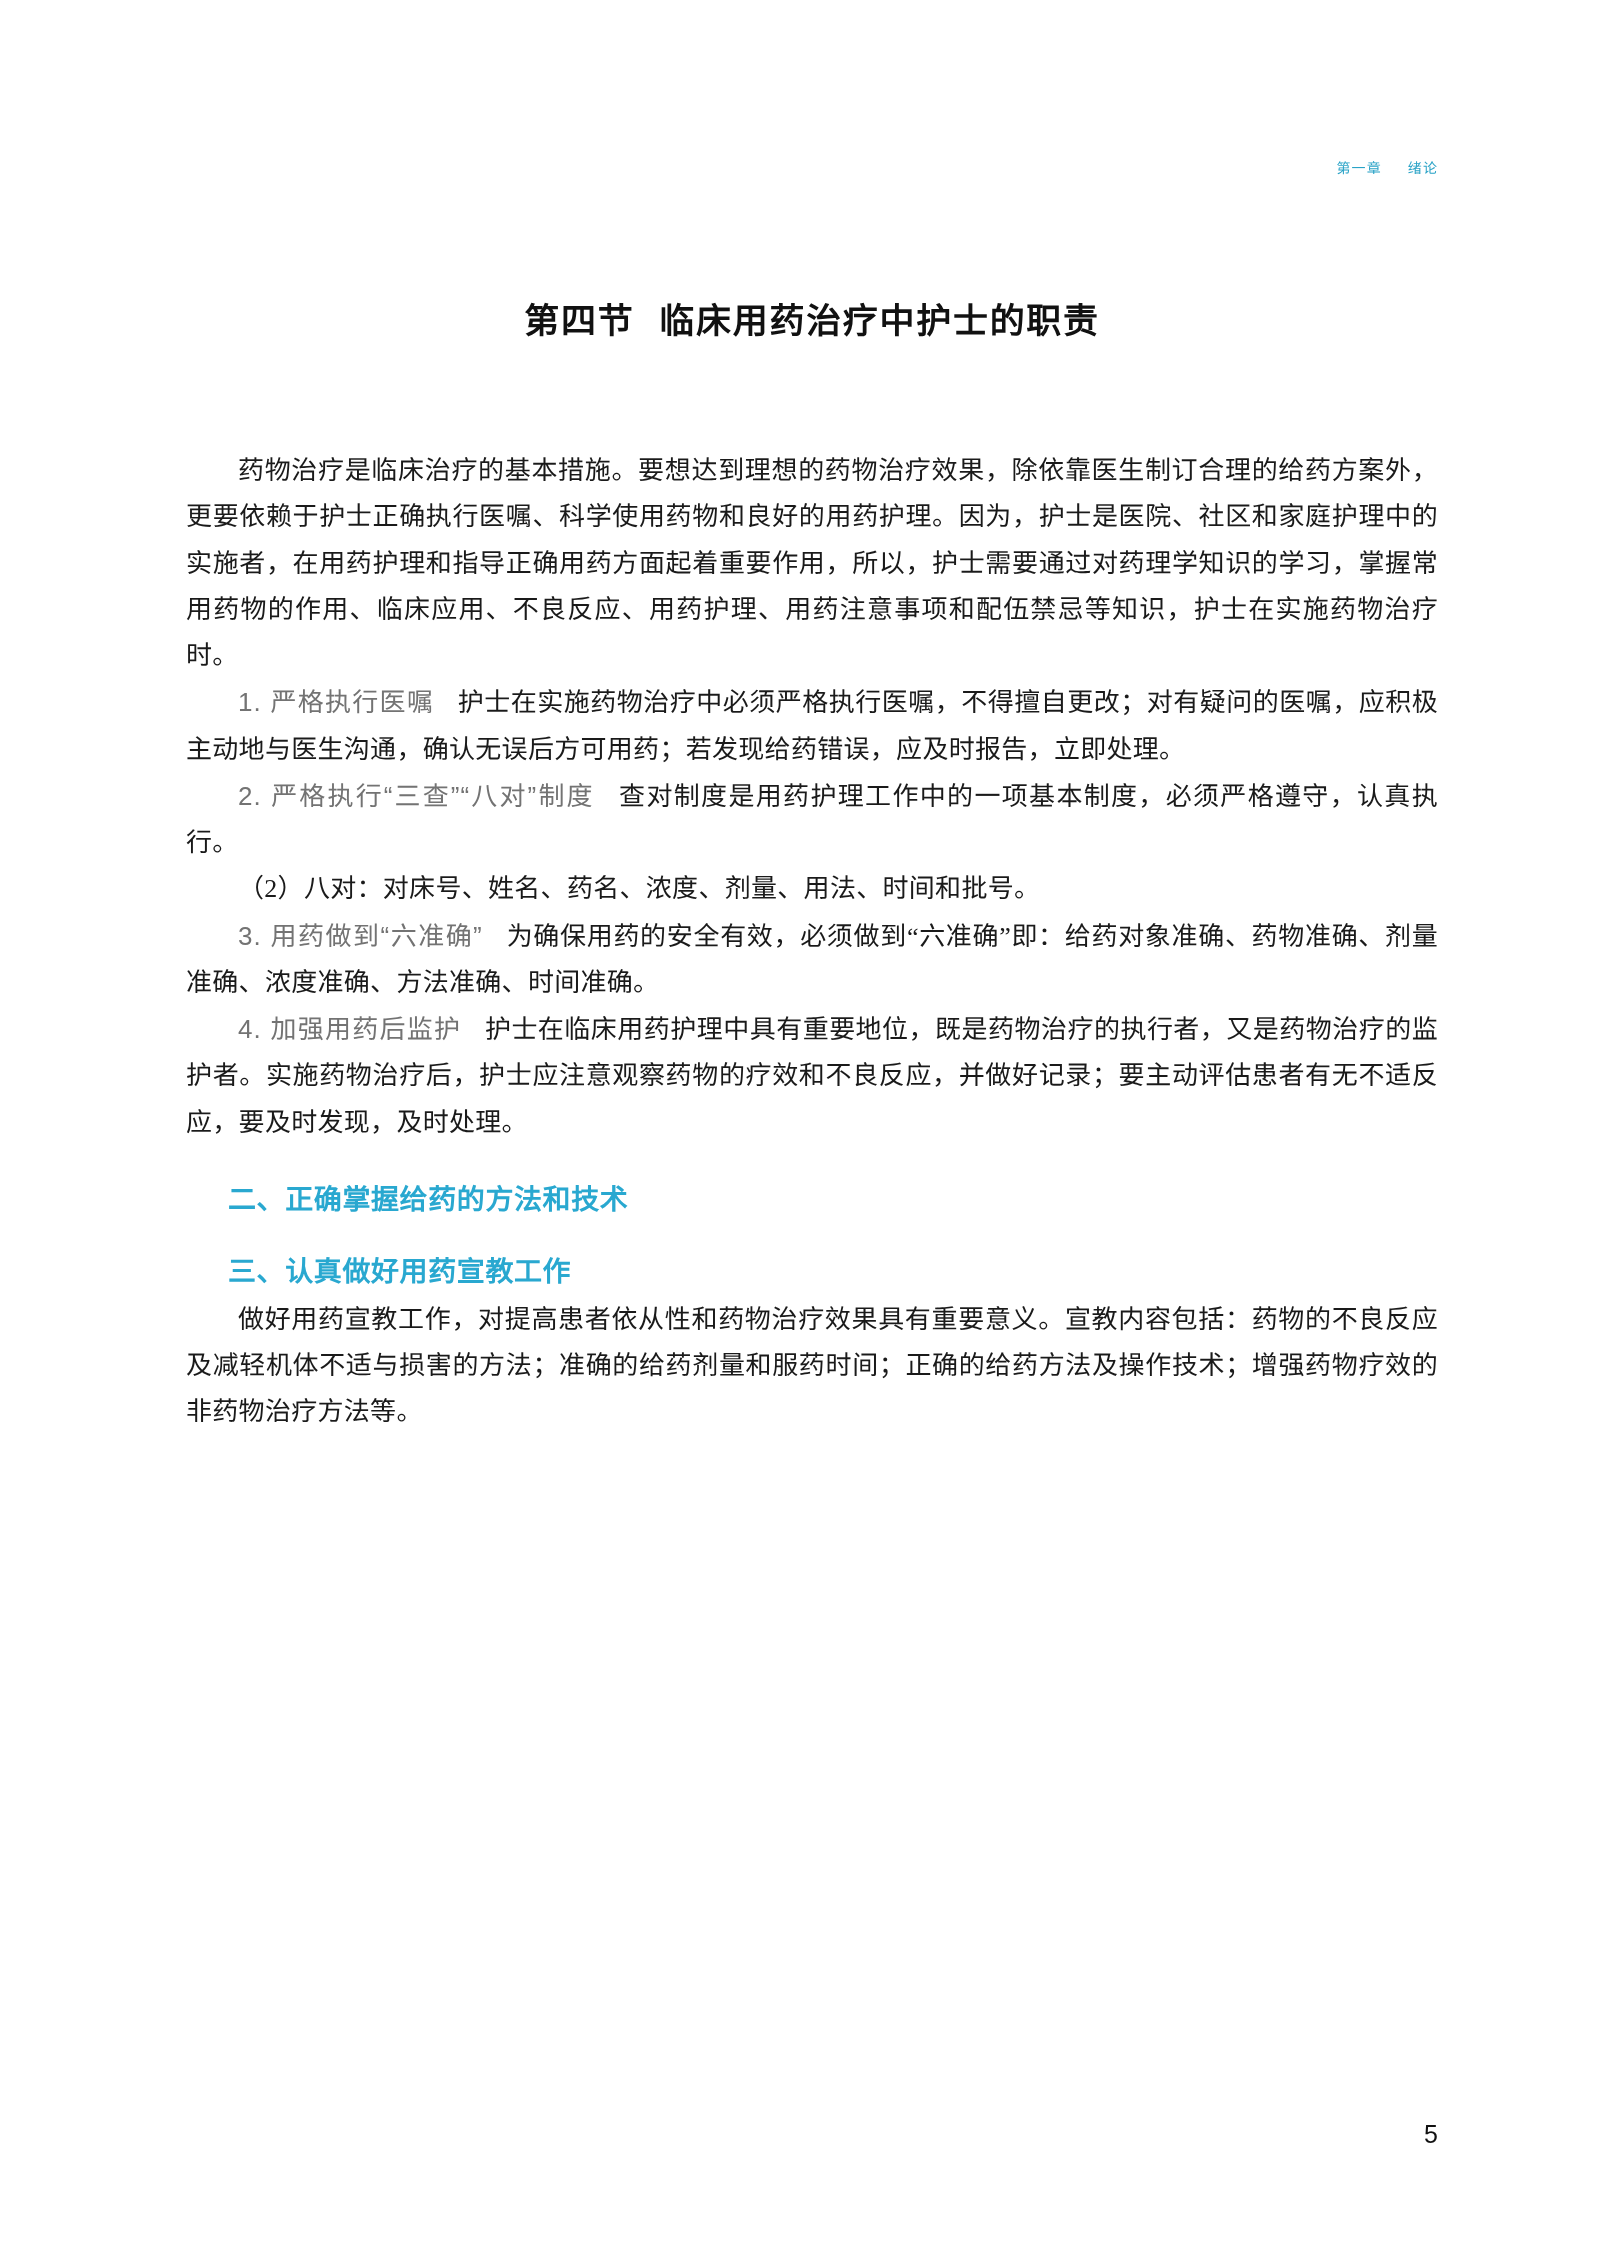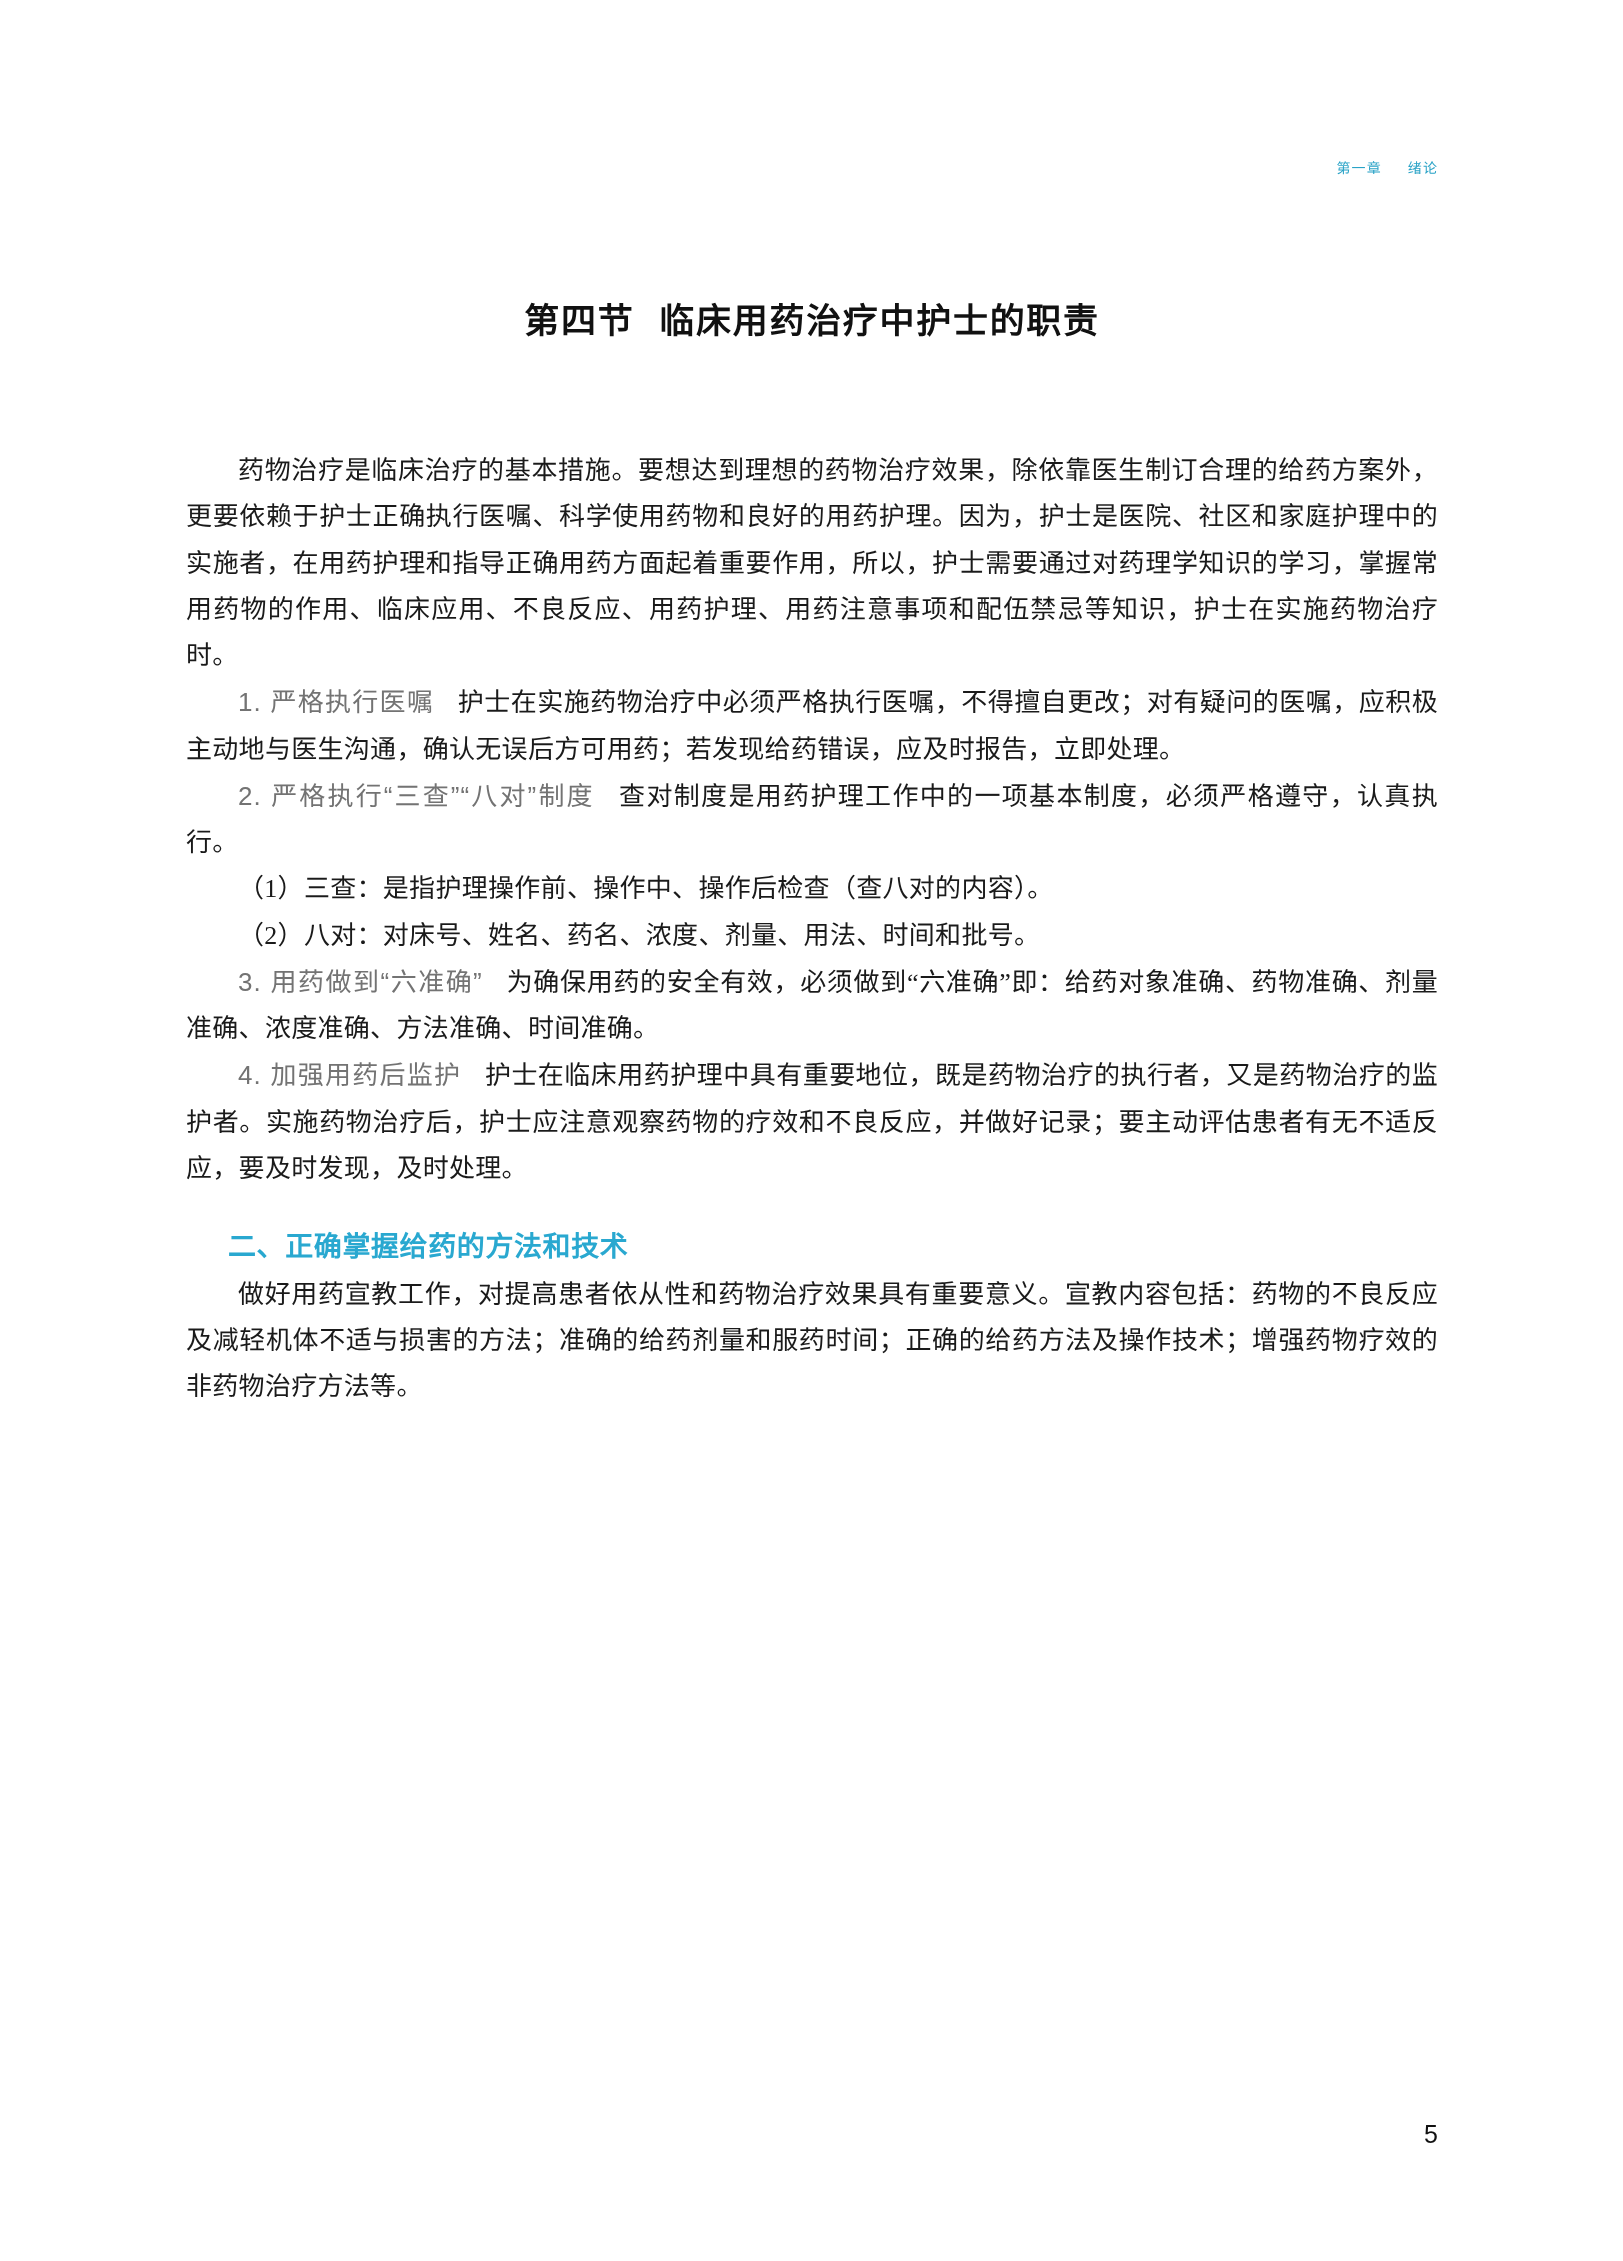--- a/index.html
+++ b/index.html
@@ -125,33 +125,33 @@
 
 
     <p class="item">
       <span class="lead">1. 严格执行医嘱</span><span class="lead-gap"></span><span>护士在实施药物治疗中必须严格执行医嘱，不得擅自更改；对有疑问的医嘱，应积极主动地与医生沟通，确认无误后方可用药；若发现给药错误，应及时报告，立即处理。</span>
     </p>
 
     <p class="item">
       <span class="lead">2. 严格执行“三查”“八对”制度</span><span class="lead-gap"></span><span>查对制度是用药护理工作中的一项基本制度，必须严格遵守，认真执行。</span>
     </p>
 
-    <p class="sub">（1）三查：是指护理操作前、操作中、操作后检查（查八对的内容）。</p>
     <p class="sub">（2）八对：对床号、姓名、药名、浓度、剂量、用法、时间和批号。</p>
 
     <p class="item">
       <span class="lead">3. 用药做到“六准确”</span><span class="lead-gap"></span><span>为确保用药的安全有效，必须做到“六准确”即：给药对象准确、药物准确、剂量准确、浓度准确、方法准确、时间准确。</span>
     </p>
 
     <p class="item">
       <span class="lead">4. 加强用药后监护</span><span class="lead-gap"></span><span>护士在临床用药护理中具有重要地位，既是药物治疗的执行者，又是药物治疗的监护者。实施药物治疗后，护士应注意观察药物的疗效和不良反应，并做好记录；要主动评估患者有无不适反应，要及时发现，及时处理。</span>
     </p>
 
     <h2 class="heading">二、正确掌握给药的方法和技术</h2>
 
+    <h2 class="heading">三、认真做好用药宣教工作</h2>
     <p class="body">做好用药宣教工作，对提高患者依从性和药物治疗效果具有重要意义。宣教内容包括：药物的不良反应及减轻机体不适与损害的方法；准确的给药剂量和服药时间；正确的给药方法及操作技术；增强药物疗效的非药物治疗方法等。</p>
 
   </div>
 
   <div class="page-number">5</div>
 
 </div>
 
 
 </body></html>

